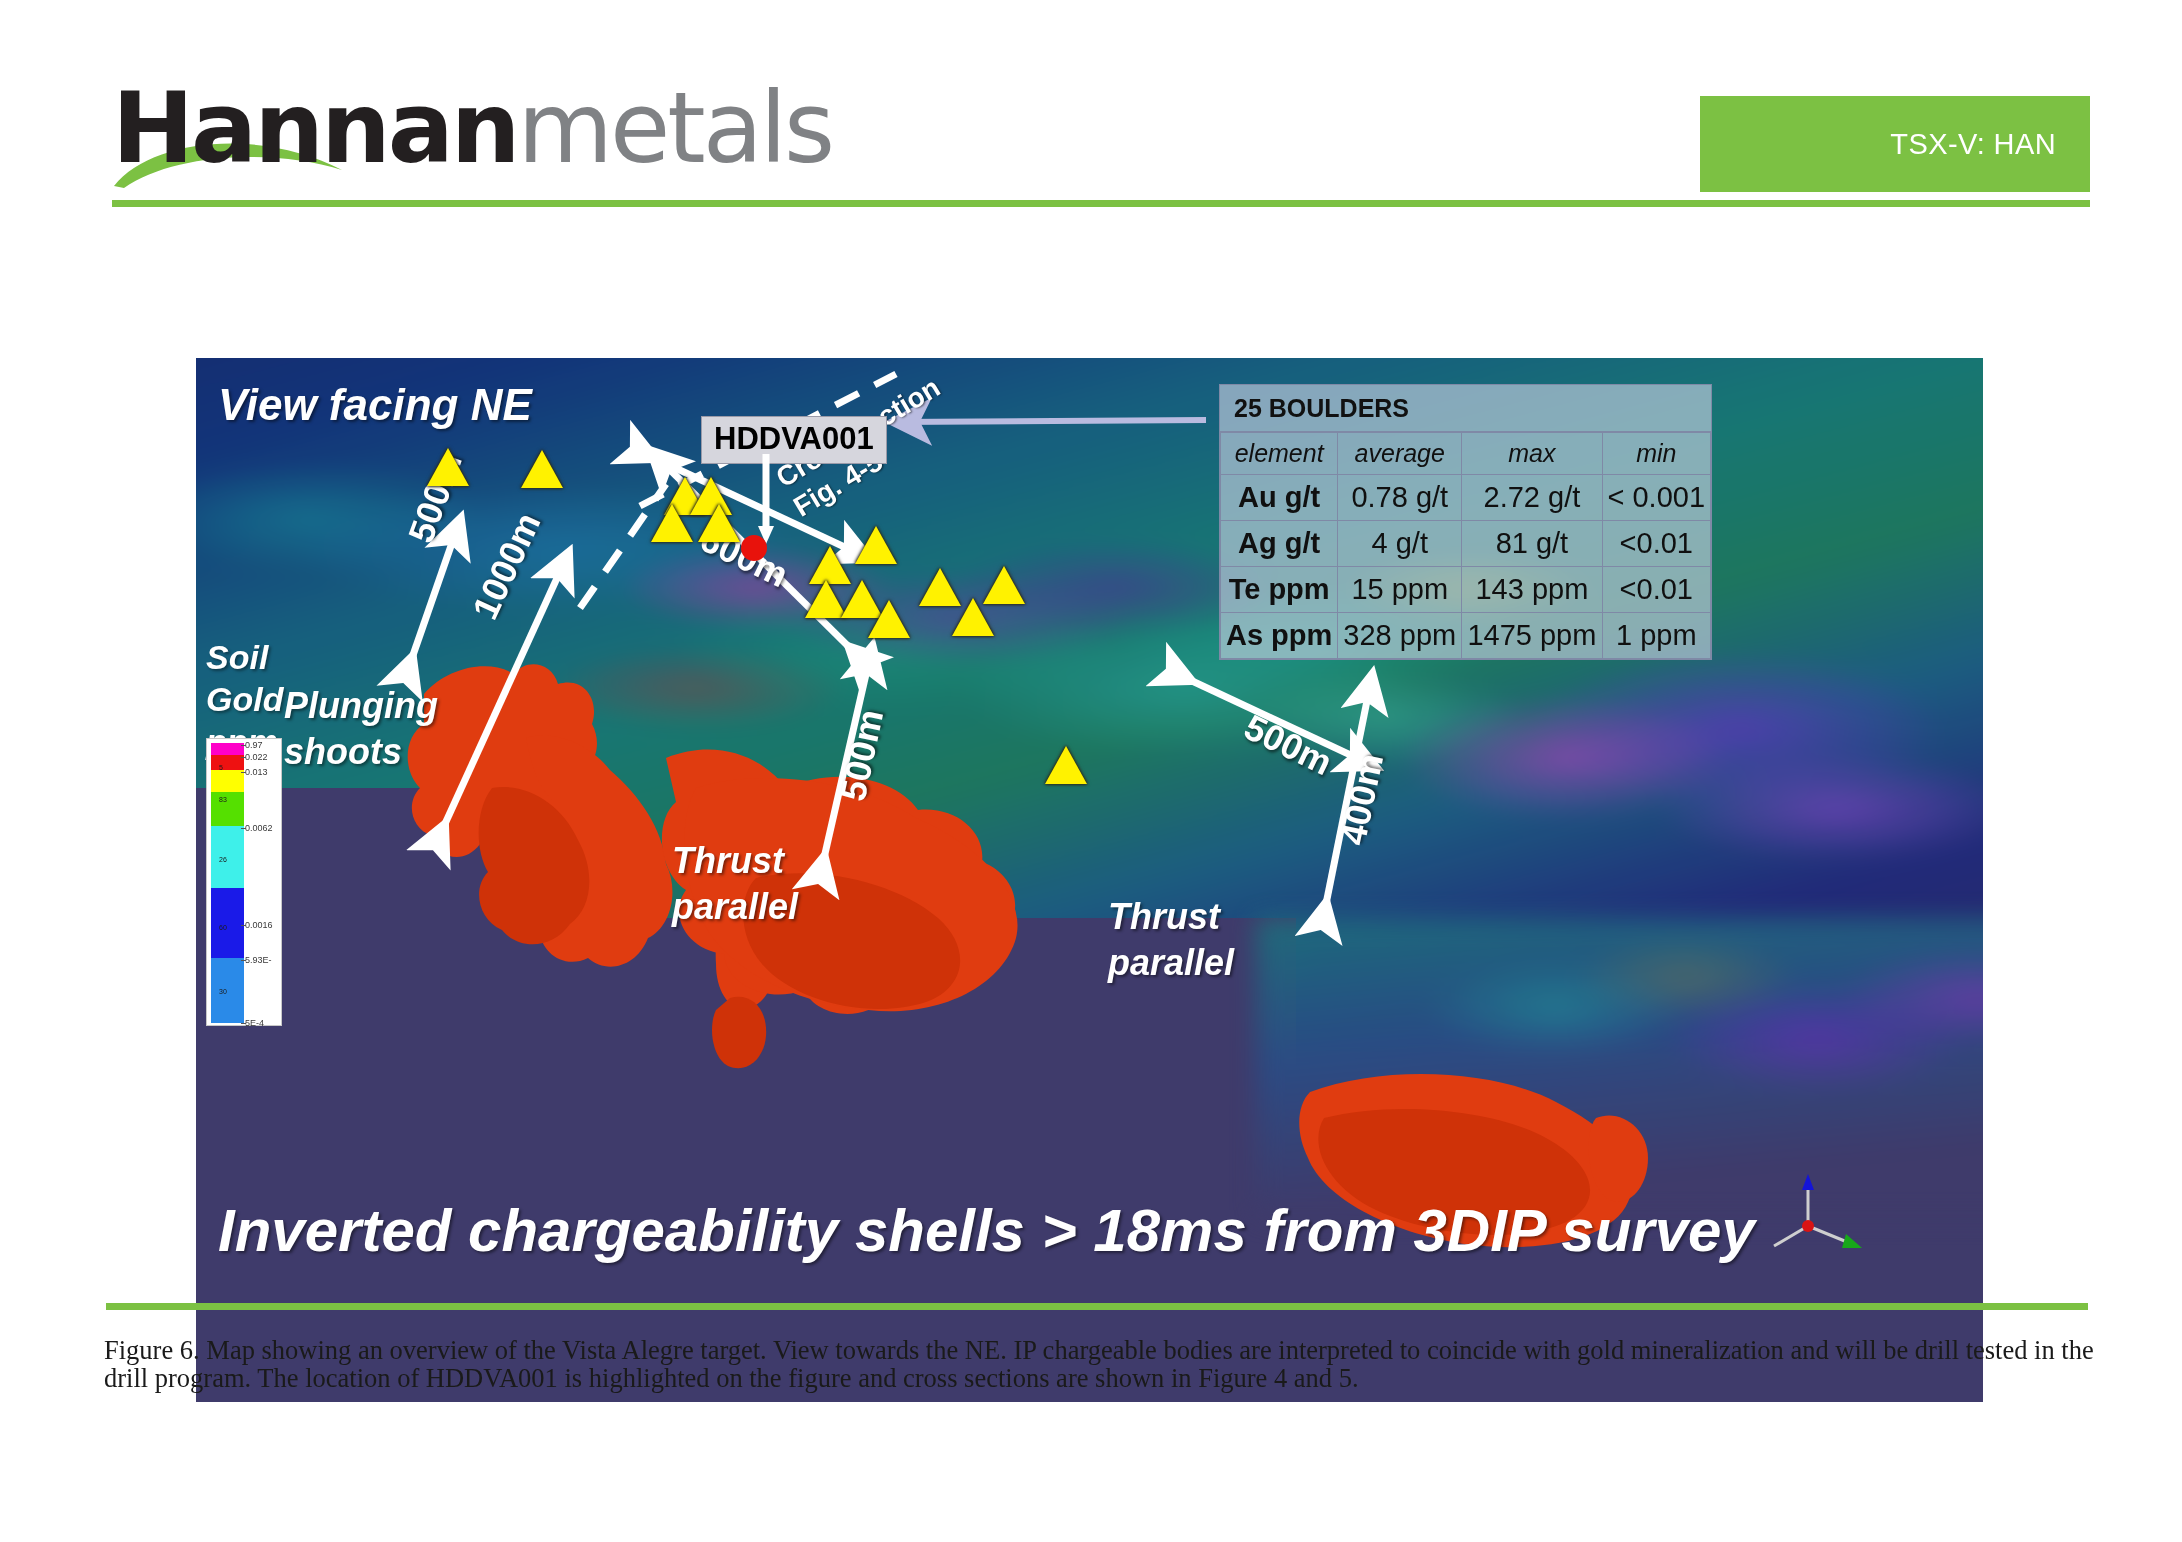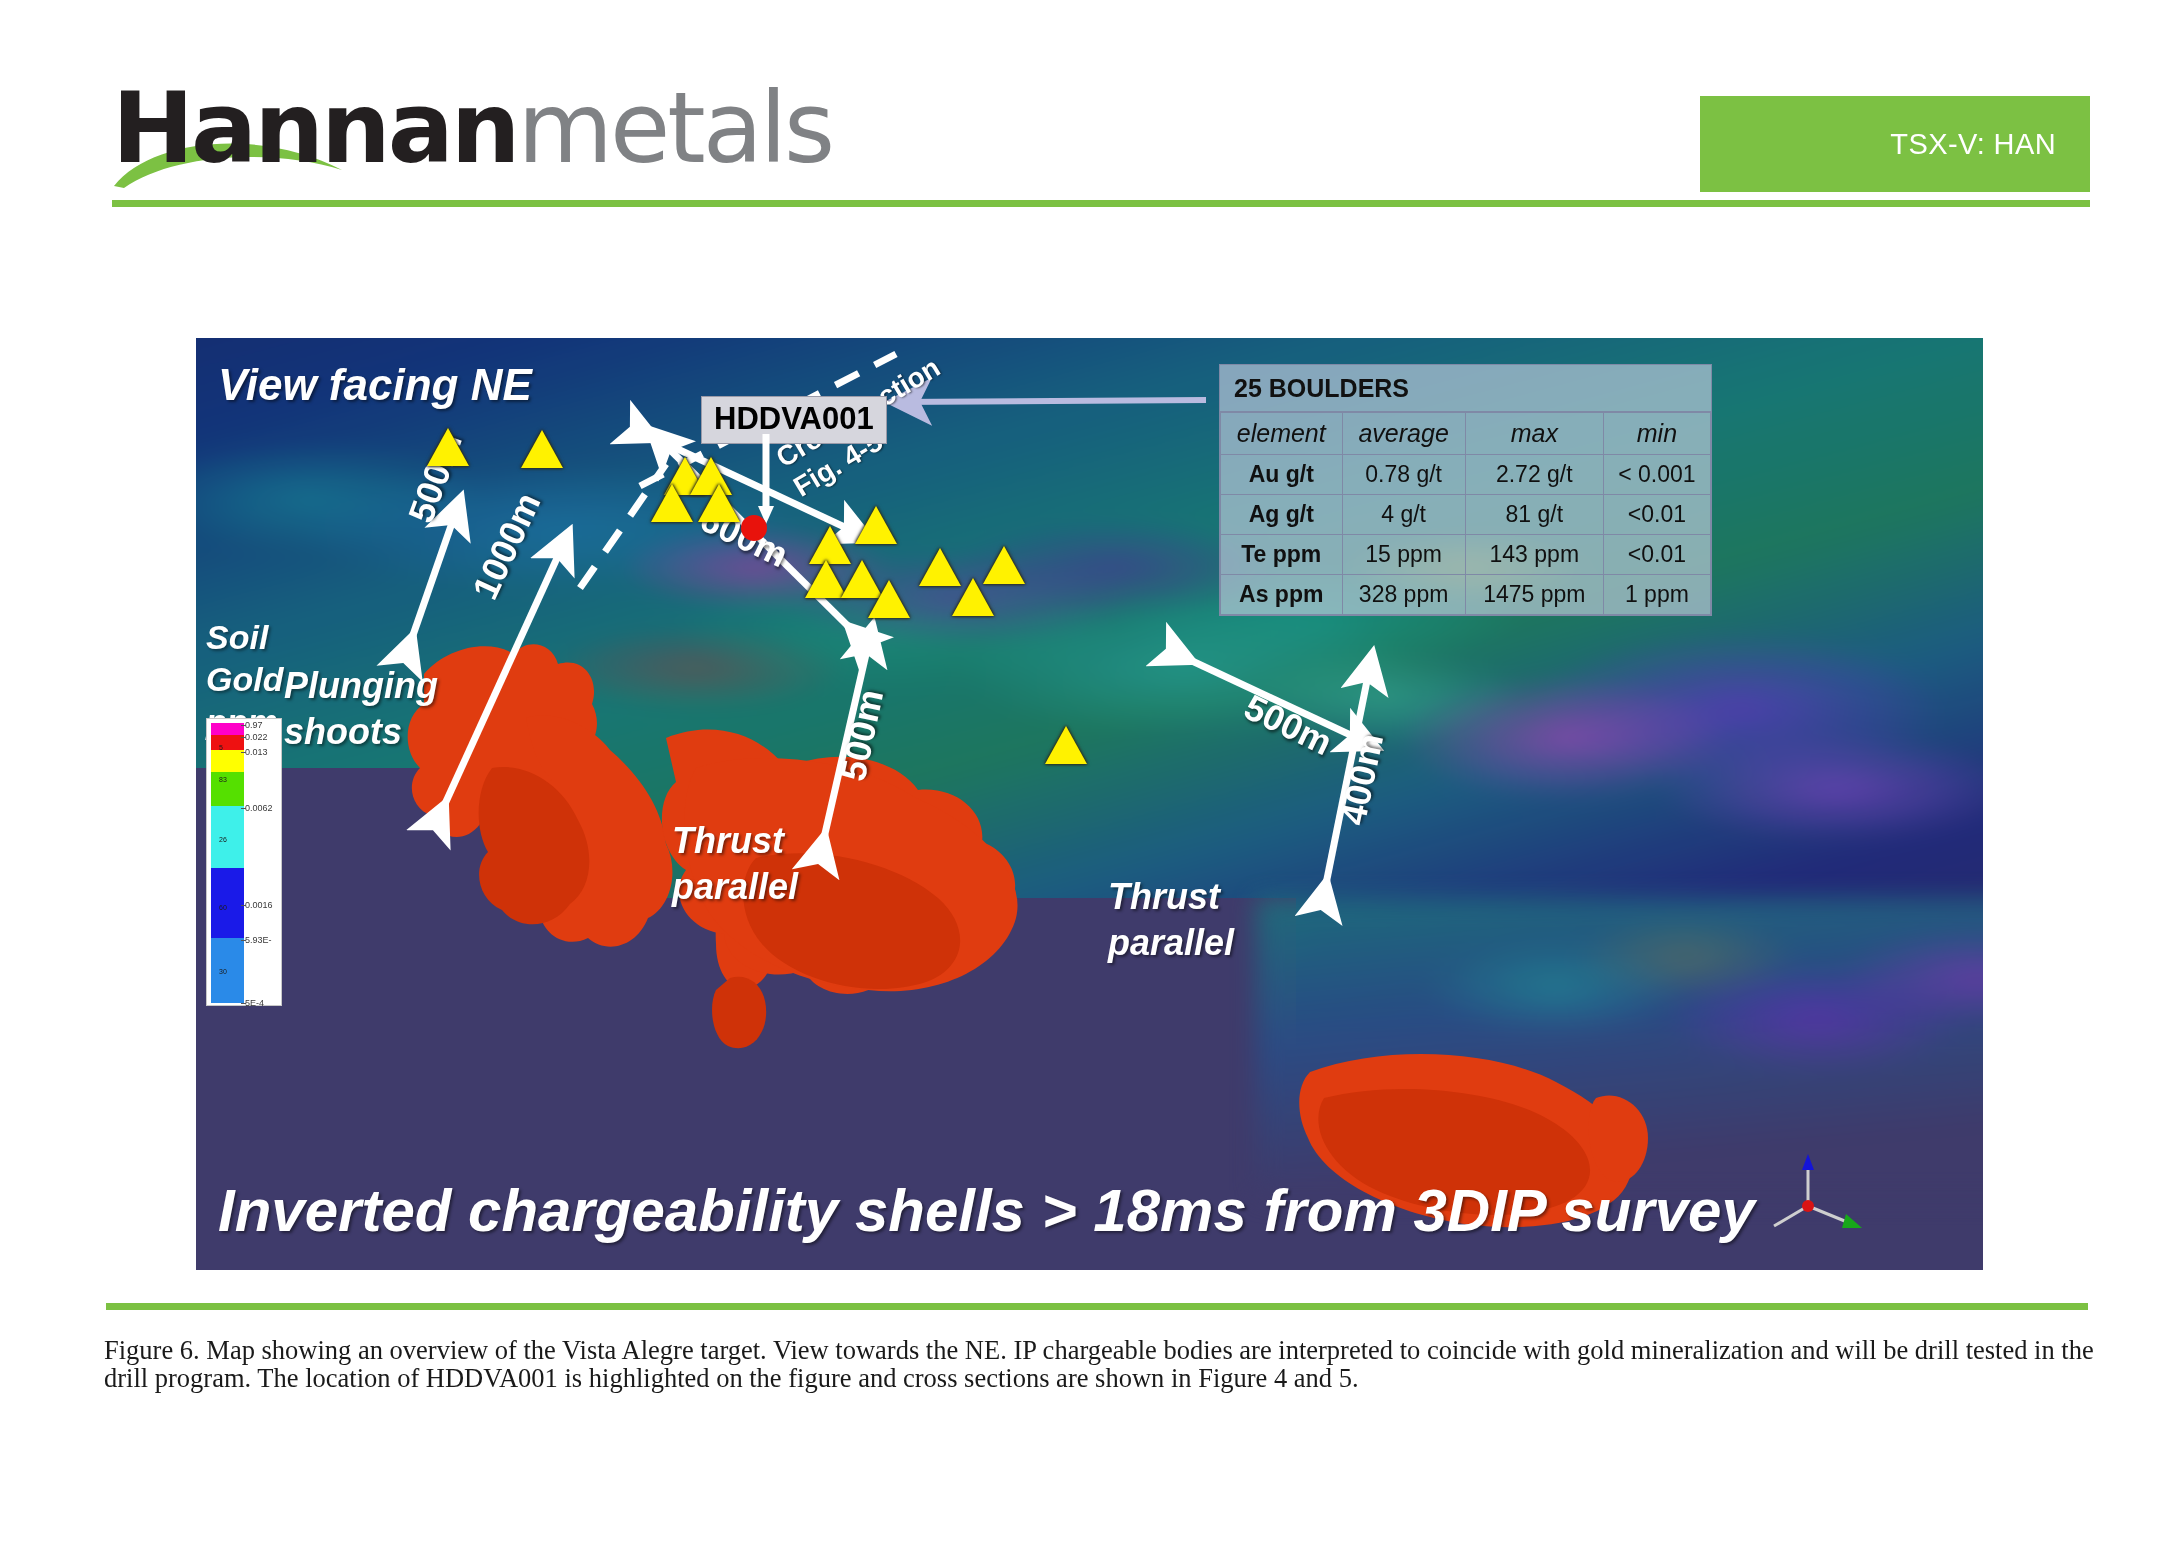--- a/index.html
+++ b/index.html
@@ -64,22 +64,22 @@
   #header-rule {
     position: absolute;
     left: 112px; top: 200px;
     width: 1978px; height: 7px;
     background: #7cc143;
   }
 
   
   #figure {
     position: absolute;
-    left: 196px; top: 338px;
-    width: 1787px; height: 932px;
+    left: 196px; top: 358px;
+    width: 1787px; height: 1044px;
     overflow: hidden;
     background: #d946ef;
   }
   
   #scene-void {
     position: absolute; inset: 0;
     background: #3f3b6b;
   }
   #terrain {
     position: absolute;
@@ -268,21 +268,21 @@
     border-bottom: 1px solid #7f89a6;
   }
   #boulder-table table {
     width: 100%;
     border-collapse: collapse;
   }
   #boulder-table th, #boulder-table td {
     border: 1px solid #7f89a6;
     padding: 6px 4px;
     text-align: center;
-    font-size: 23px;
+    font-size: 29px;
     color: #101010;
     font-weight: 400;
   }
   #boulder-table th { font-weight: 400; font-size: 25px; font-style: italic; }
   #boulder-table td.el { font-weight: 700; }
 
   
   .tri {
     position: absolute;
     width: 0; height: 0;

